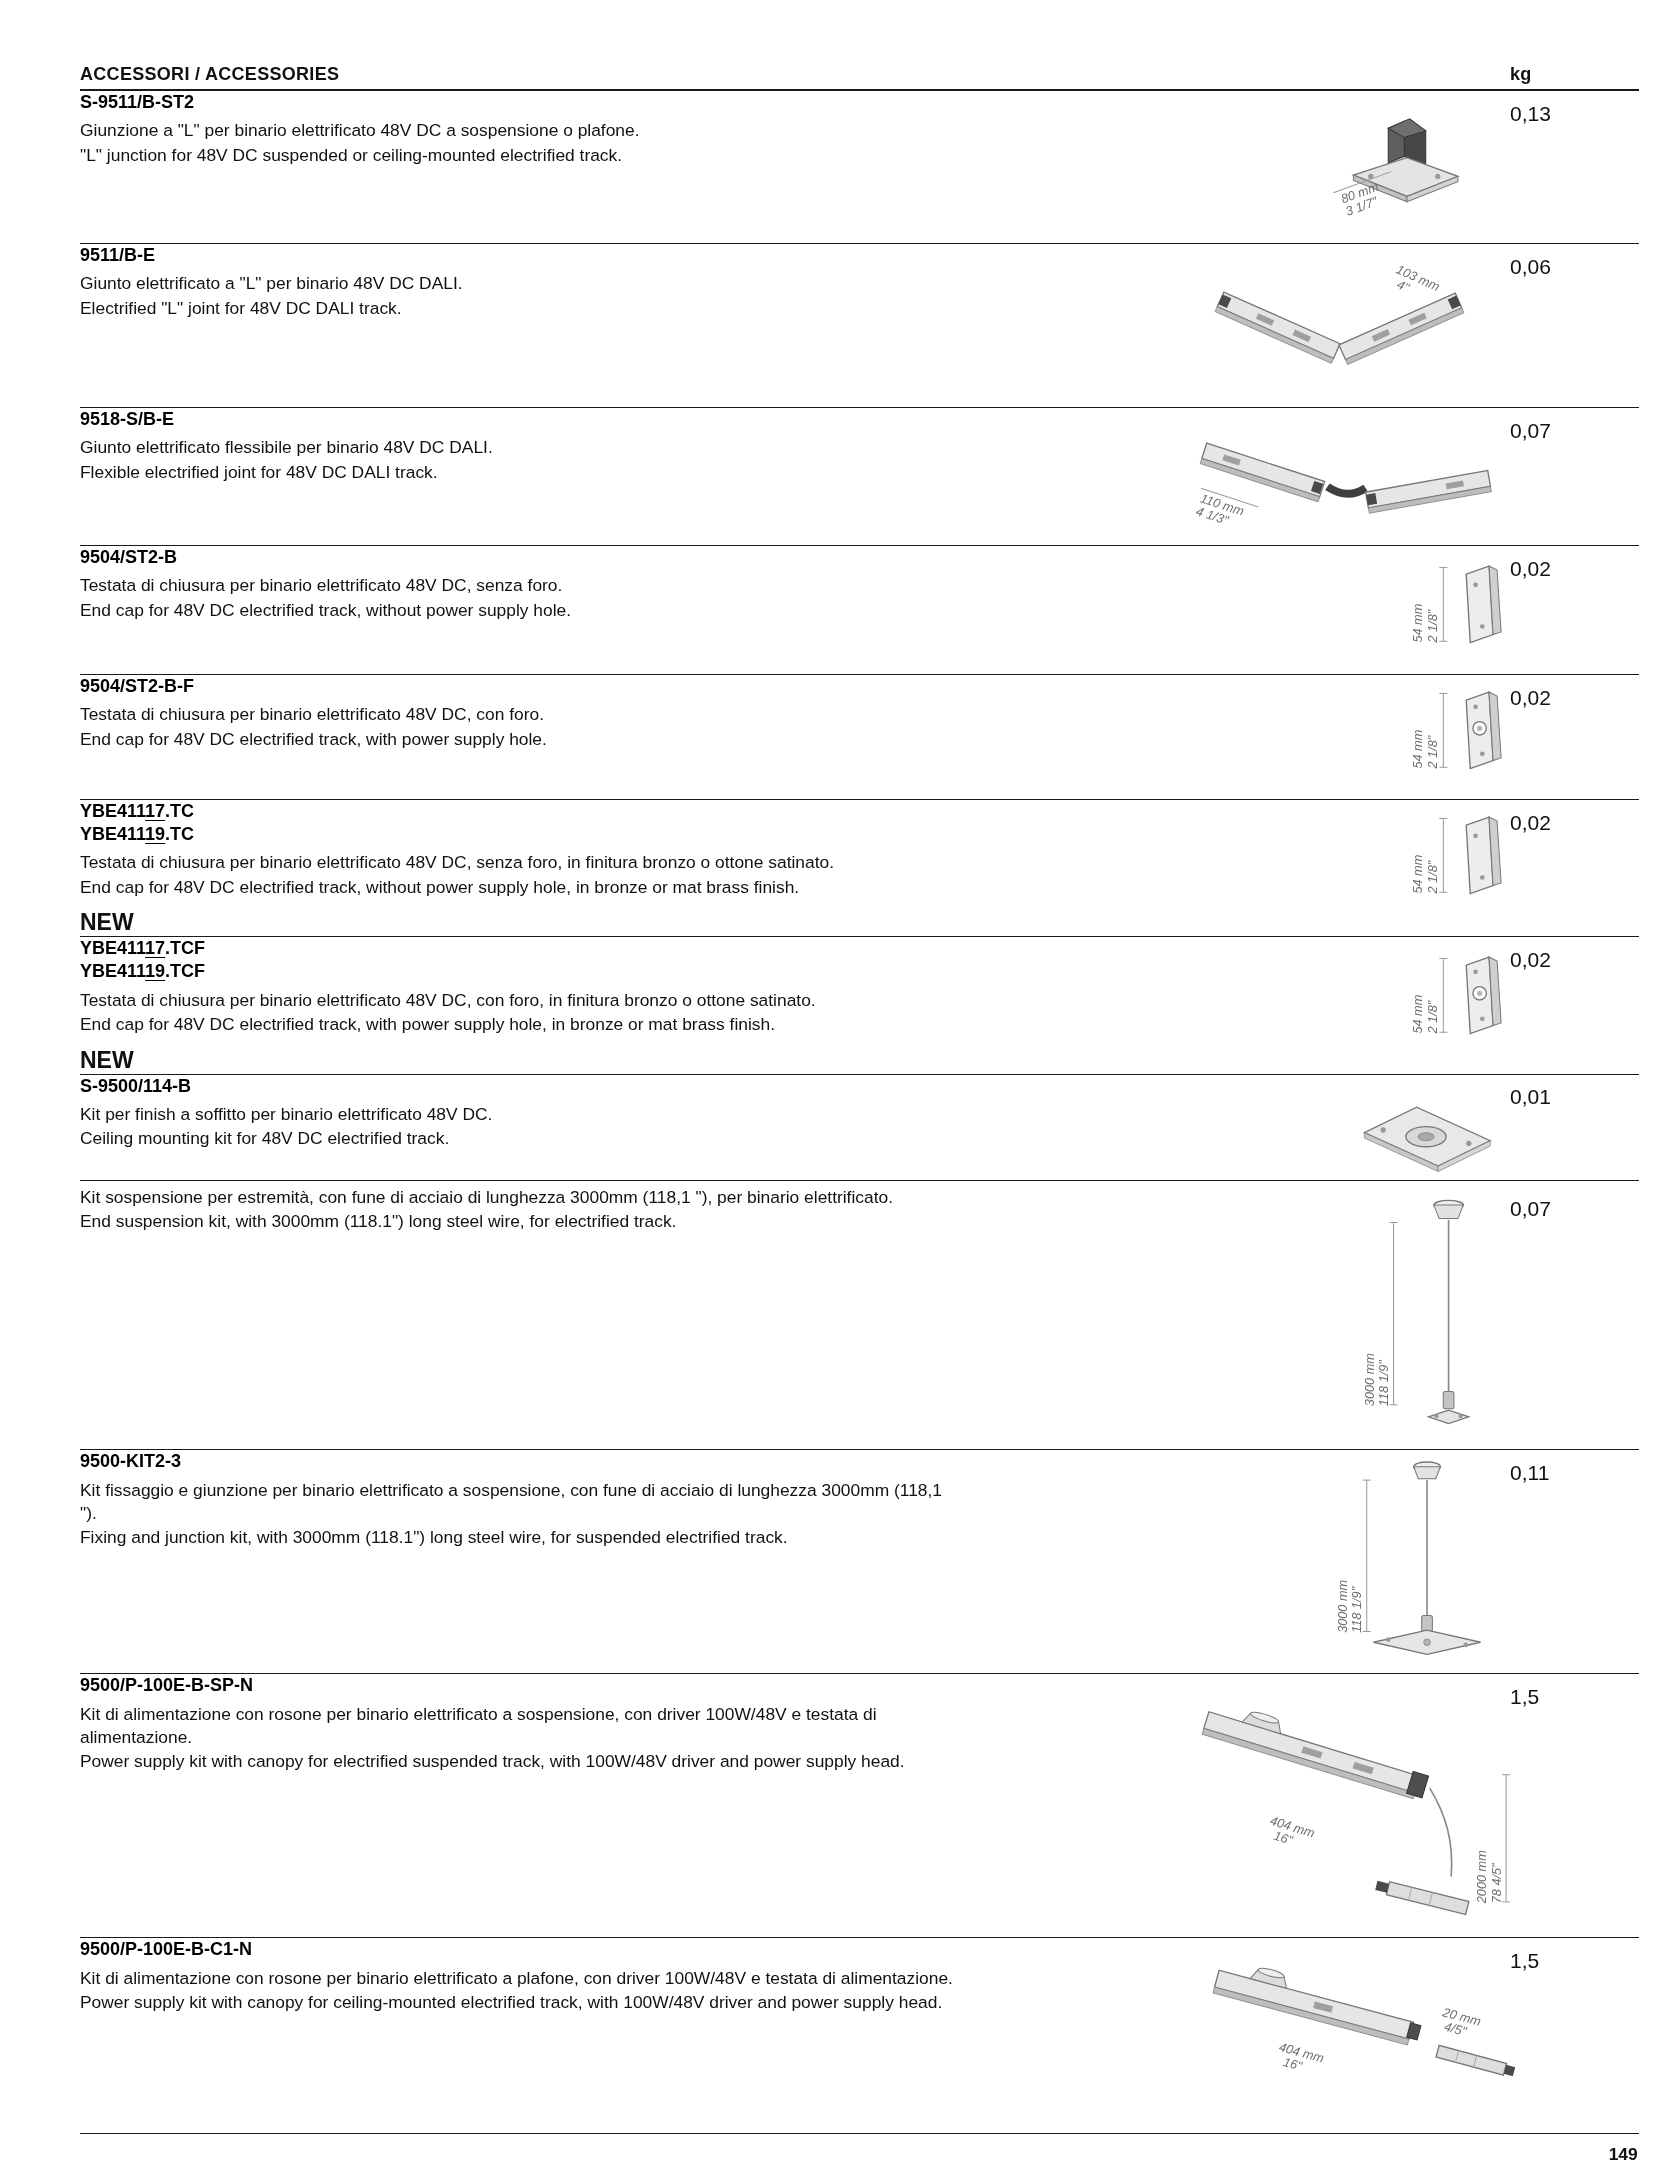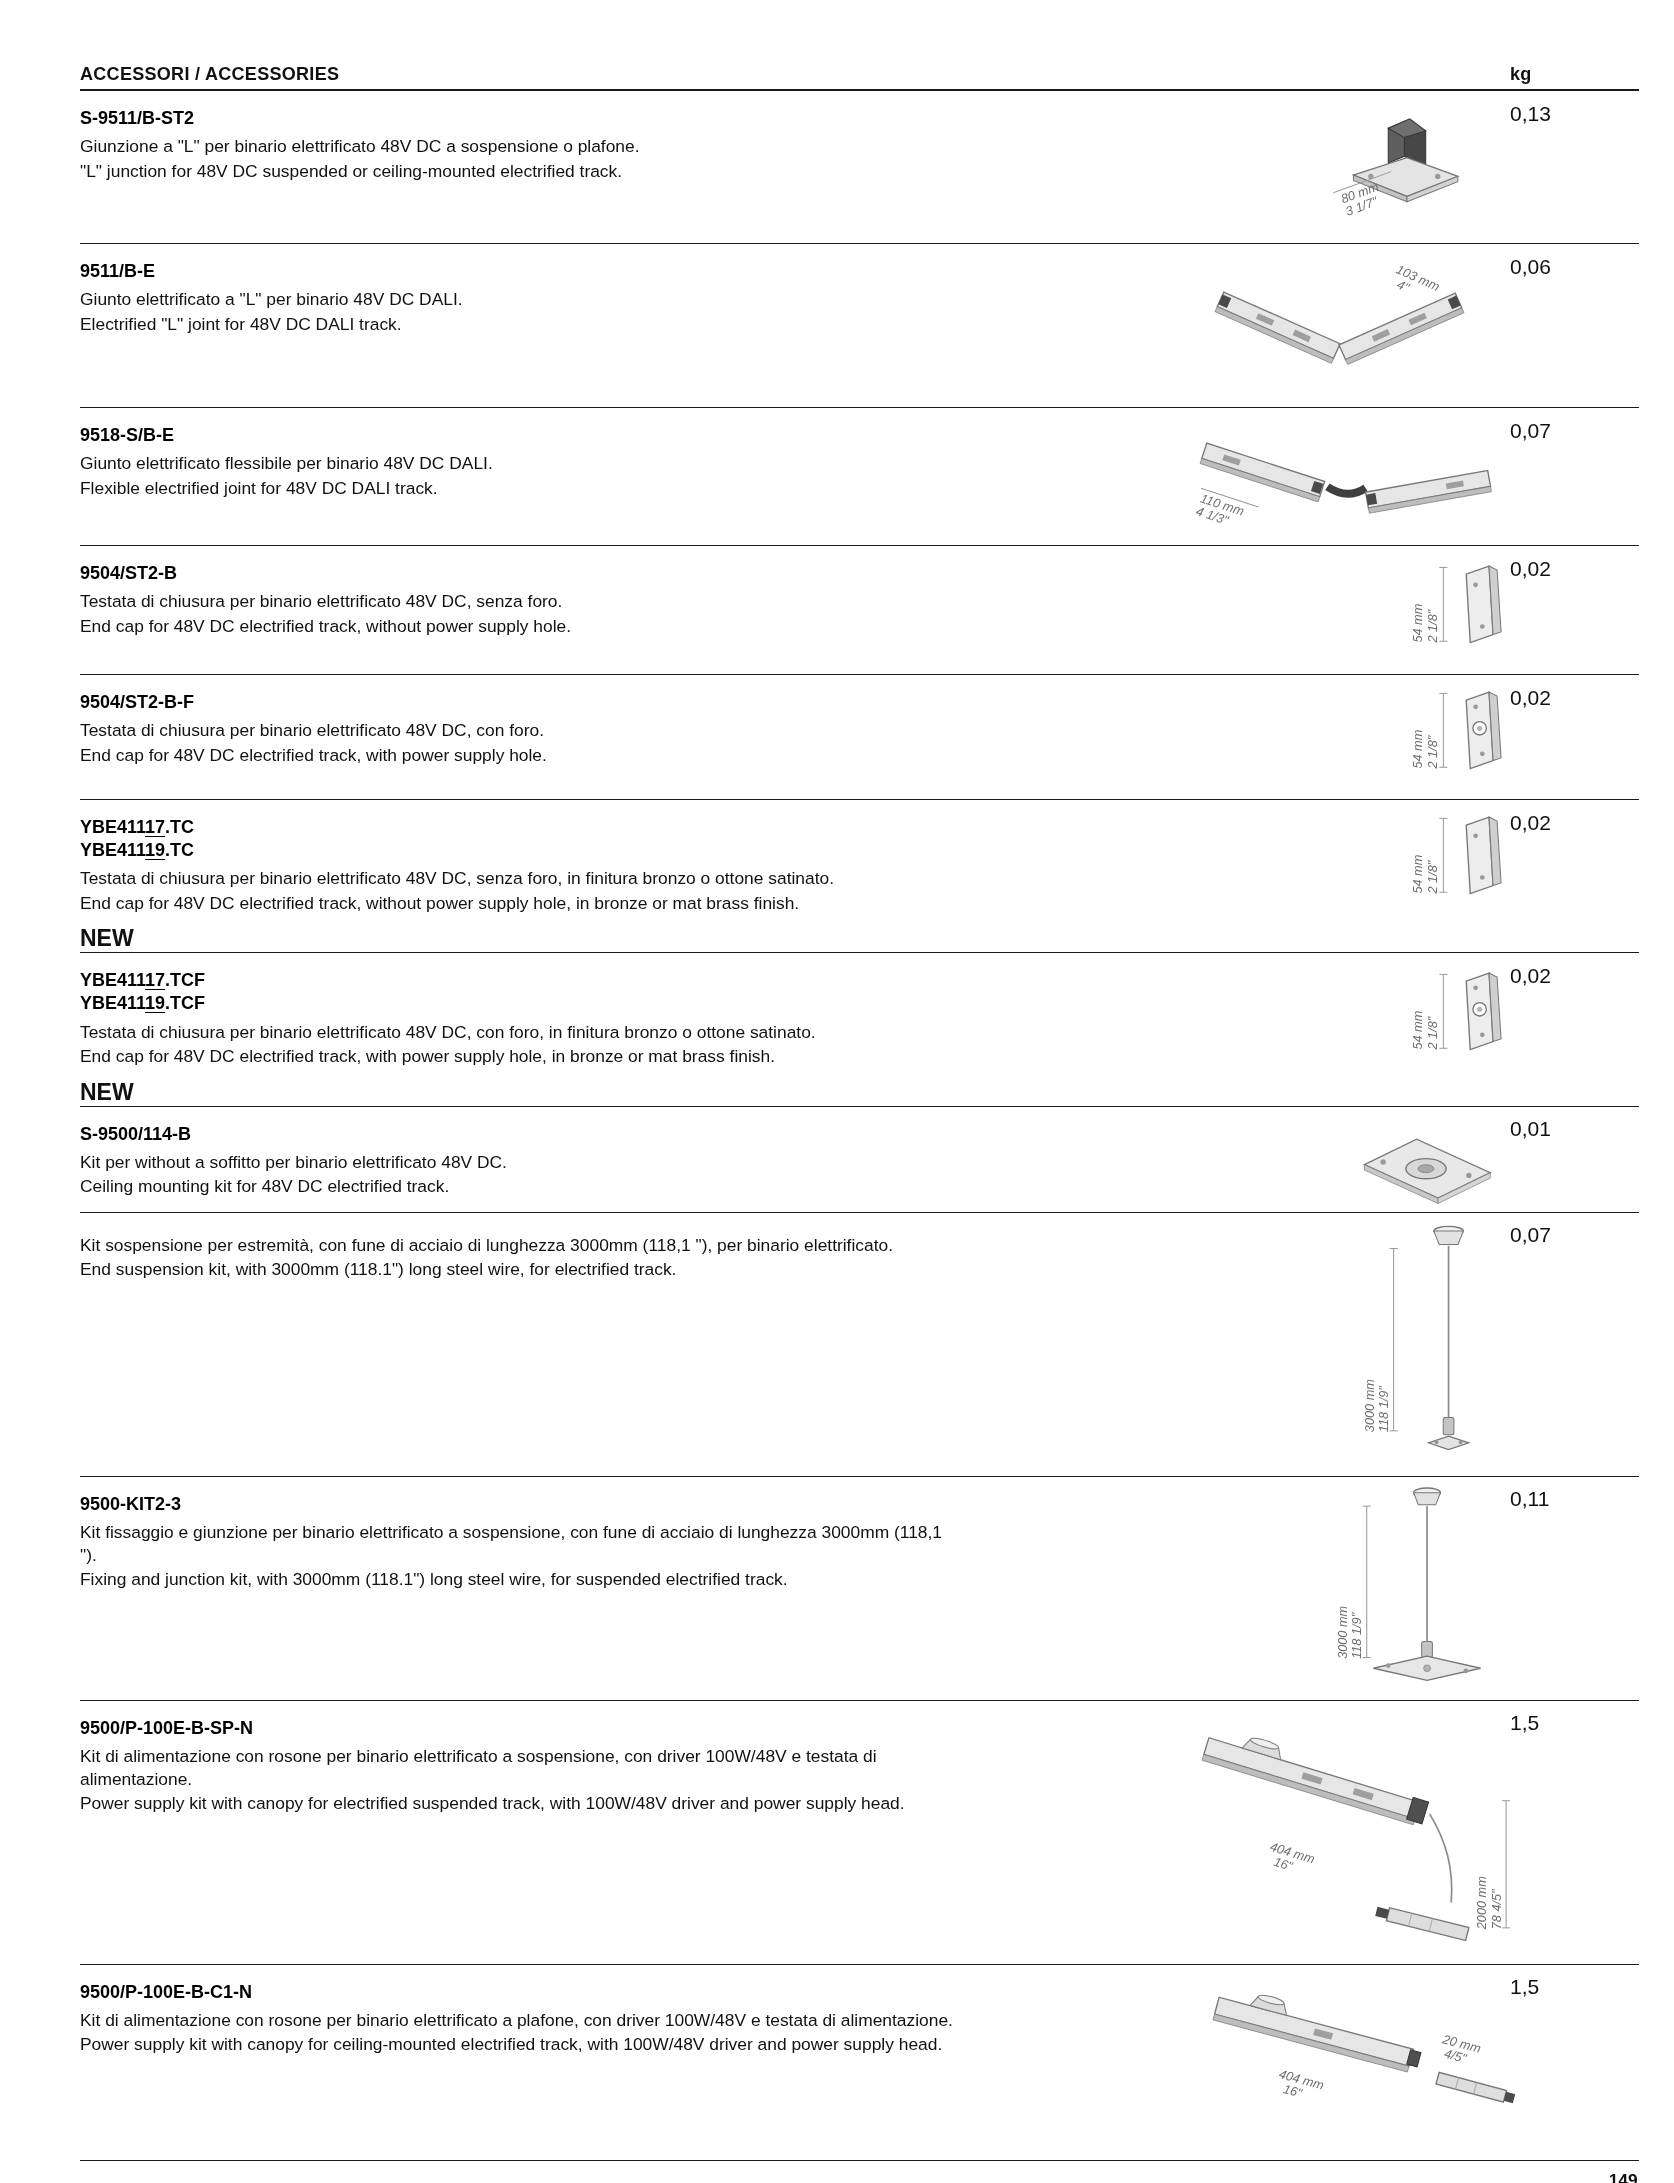--- a/index.html
+++ b/index.html
@@ -21,21 +21,21 @@
     font-size:18px; font-weight:bold;
     padding-bottom:4px;
     border-bottom:2px solid #1a1a1a;
     letter-spacing:0.3px;
   }
   .kg-label { position:absolute; left:1430px; top:0; font-weight:bold; }
   
   .row {
     position:relative;
     border-bottom:1.3px solid #1a1a1a;
-    padding-top:16px;
+    padding-top:0;
   }
   .info { max-width:938px; }
   .code { font-size:18px; font-weight:bold; line-height:23px; color:#000; }
   .code .u { text-decoration:underline; text-underline-offset:2.7px; }
   .desc { font-size:17.4px; line-height:23px; max-width:878px; margin-top:1.3px; }
   .desc.it { margin-top:5.4px; }
   .new-badge { font-size:23px; font-weight:bold; margin-top:10.7px; }
   .weight { position:absolute; left:1430px; top:10.7px; font-size:21px; }
   .fig { position:absolute; }
   svg { display:block; overflow:visible; }
@@ -247,21 +247,21 @@
         <circle cx="102" cy="66" r="4" fill="#b5b5b5"></circle>
         <circle cx="96" cy="34" r="3.5" fill="#999"></circle>
         <circle cx="106" cy="104" r="3.5" fill="#999"></circle>
       </svg>
     </div>
   </section>
 
   <section class="row" style="min-height:106px">
     <div class="info">
       <h3 class="code">S-9500/114-B</h3>
-      <p class="desc it">Kit per without a soffitto per binario elettrificato 48V DC.</p>
+      <p class="desc it">Kit per finish a soffitto per binario elettrificato 48V DC.</p>
       <p class="desc">Ceiling mounting kit for 48V DC electrified track.</p>
     </div>
     <div class="weight">0,01</div>
     <div class="fig" style="right:134px; top:0px;">
       <svg width="154" height="104" viewBox="0 0 230 155">
         <polygon points="20,86 98,48 208,98 130,136" fill="#e8e8e8" stroke="#777" stroke-width="2"></polygon>
         <polygon points="20,86 20,94 130,144 130,136" fill="#c8c8c8" stroke="#777" stroke-width="1"></polygon>
         <polygon points="130,136 208,98 208,106 130,144" fill="#d5d5d5" stroke="#777" stroke-width="1"></polygon>
         <ellipse cx="112" cy="92" rx="30" ry="15" fill="#d8d8d8" stroke="#777" stroke-width="2"></ellipse>
         <ellipse cx="112" cy="92" rx="12" ry="6" fill="#a8a8a8" stroke="#777" stroke-width="1"></ellipse>

